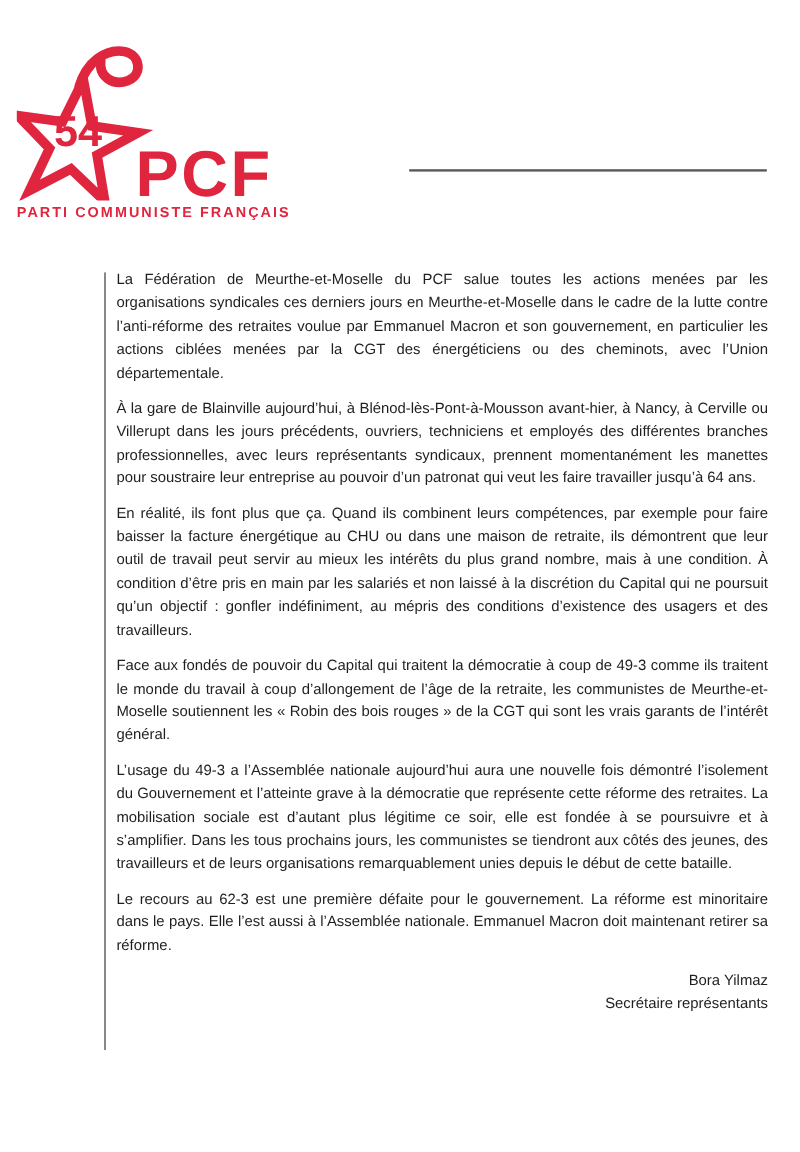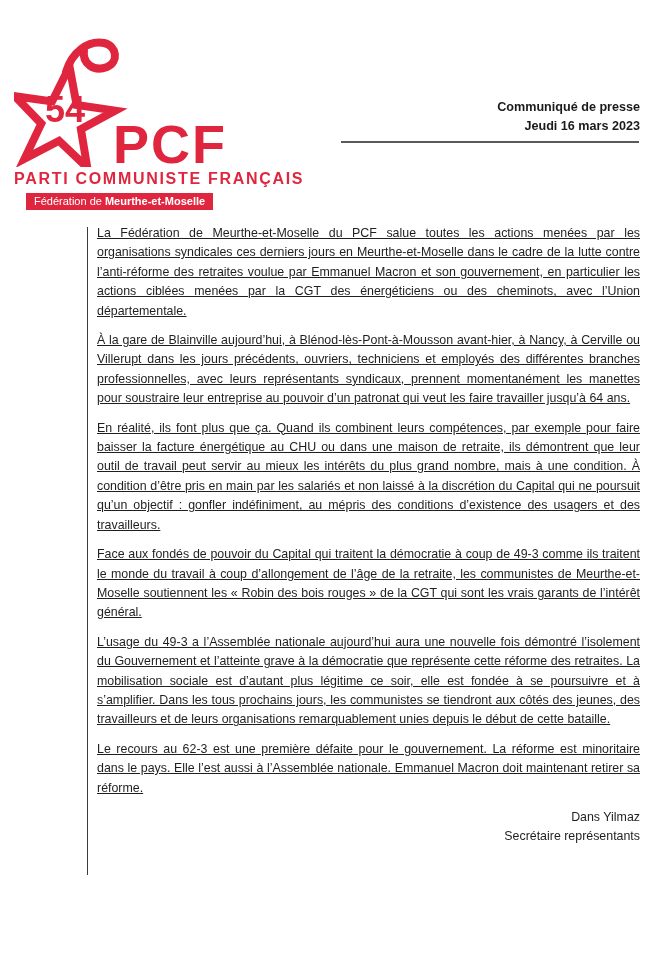--- a/index.html
+++ b/index.html
@@ -4,21 +4,21 @@
 <style>
   html,body{margin:0;padding:0;background:#ffffff;}
   .page{
     position:relative;width:667px;height:960px;background:#ffffff;overflow:hidden;
     font-family:"Liberation Sans",sans-serif;color:#1c1c1c;
   }
   
   .logo{position:absolute;left:14px;top:36px;width:224px;}
   .logo svg{display:block;}
   .party-name{
-    margin-top:3px;color:var(--brand);font-weight:bold;font-size:16px;
+    margin-top:3px;color:var(--brand);font-weight:bold;font-size:12px;
     letter-spacing:1.7px;white-space:nowrap;
   }
   .federation-banner{
     display:inline-block;margin-top:5px;margin-left:12px;background:var(--brand);
     color:#fff;font-size:11px;padding:2px 8px 3px 8px;white-space:nowrap;
   }
   .federation-banner .fed-bold{font-weight:bold;margin-left:3px;}
   
   .header-right{
     position:absolute;top:98px;right:27px;text-align:right;
@@ -28,57 +28,50 @@
     position:absolute;left:341px;top:141px;width:298px;height:2px;background:#5a5a5a;
   }
   
   .vline{
     position:absolute;left:87px;top:227px;width:1px;height:648px;background:#3a3a3a;
   }
   .content{
     position:absolute;left:97px;top:224px;width:543px;
     font-size:12.4px;line-height:19.4px;text-align:justify;color:#1f1f1f;
   }
-  .content p{margin:0 0 10px 0;text-decoration:underline;}
+  .content p{margin:0 0 10px 0;}
   .signature{margin-top:9px;text-align:right;line-height:19.4px;}
 </style>
 </head>
 <body>
 
 <div class="page" style="--brand:#e0263f;">
 
   <div class="logo">
     <svg width="224" height="131" viewBox="0 0 224 131" aria-hidden="true">
       <g fill="none" stroke="#e0263f" stroke-width="8" stroke-linejoin="miter">
         <path d="M55.5 30.5 L62.6 68.9 L101.2 74.6 L66.9 93.2 L73.3 131.7 L45.1 104.8 L10.5 122.8 L27.3 87.6 L1 60.3 L38.1 65.5 Z"></path>
         <path stroke-linecap="round" d="M52 36 C58 16 74 4 90 7 C103 10 105 26 93 31 C80 36 68 28 70 14"></path>
       </g>
       <text x="51" y="86" text-anchor="middle" font-family="Liberation Sans, sans-serif" font-size="36" font-weight="bold" fill="#e0263f">54</text>
       <text x="99" y="127" font-family="Liberation Sans, sans-serif" font-size="54" font-weight="bold" letter-spacing="2" fill="#e0263f">PCF</text>
     </svg>
     <div class="party-name">PARTI COMMUNISTE FRANÇAIS</div>
-    <div class="federation-banner">
-      <span>Fédération de</span><span class="fed-bold">Meurthe-et-Moselle</span>
-    </div>
   </div>
 
-  <div class="header-right">
-    <div>Communiqué de presse</div>
-    <div>Jeudi 16 mars 2023</div>
-  </div>
   <div class="header-rule"></div>
 
   <div class="vline"></div>
 
   <div class="content">
     <p>La Fédération de Meurthe-et-Moselle du PCF salue toutes les actions menées par les organisations syndicales ces derniers jours en Meurthe-et-Moselle dans le cadre de la lutte contre l’anti-réforme des retraites voulue par Emmanuel Macron et son gouvernement, en particulier les actions ciblées menées par la CGT des énergéticiens ou des cheminots, avec l’Union départementale.</p>
     <p>À la gare de Blainville aujourd’hui, à Blénod-lès-Pont-à-Mousson avant-hier, à Nancy, à Cerville ou Villerupt dans les jours précédents, ouvriers, techniciens et employés des différentes branches professionnelles, avec leurs représentants syndicaux, prennent momentanément les manettes pour soustraire leur entreprise au pouvoir d’un patronat qui veut les faire travailler jusqu’à 64 ans.</p>
     <p>En réalité, ils font plus que ça. Quand ils combinent leurs compétences, par exemple pour faire baisser la facture énergétique au CHU ou dans une maison de retraite, ils démontrent que leur outil de travail peut servir au mieux les intérêts du plus grand nombre, mais à une condition. À condition d’être pris en main par les salariés et non laissé à la discrétion du Capital qui ne poursuit qu’un objectif : gonfler indéfiniment, au mépris des conditions d’existence des usagers et des travailleurs.</p>
     <p>Face aux fondés de pouvoir du Capital qui traitent la démocratie à coup de 49-3 comme ils traitent le monde du travail à coup d’allongement de l’âge de la retraite, les communistes de Meurthe-et-Moselle soutiennent les « Robin des bois rouges » de la CGT qui sont les vrais garants de l’intérêt général.</p>
     <p>L’usage du 49-3 a l’Assemblée nationale aujourd’hui aura une nouvelle fois démontré l’isolement du Gouvernement et l’atteinte grave à la démocratie que représente cette réforme des retraites. La mobilisation sociale est d’autant plus légitime ce soir, elle est fondée à se poursuivre et à s’amplifier. Dans les tous prochains jours, les communistes se tiendront aux côtés des jeunes, des travailleurs et de leurs organisations remarquablement unies depuis le début de cette bataille.</p>
     <p>Le recours au 62-3 est une première défaite pour le gouvernement. La réforme est minoritaire dans le pays. Elle l’est aussi à l’Assemblée nationale. Emmanuel Macron doit maintenant retirer sa réforme.</p>
     <div class="signature">
-      <div>Dans Yilmaz</div>
+      <div>Bora Yilmaz</div>
       <div>Secrétaire représentants</div>
     </div>
   </div>
 
 </div>
 
 </body></html>

